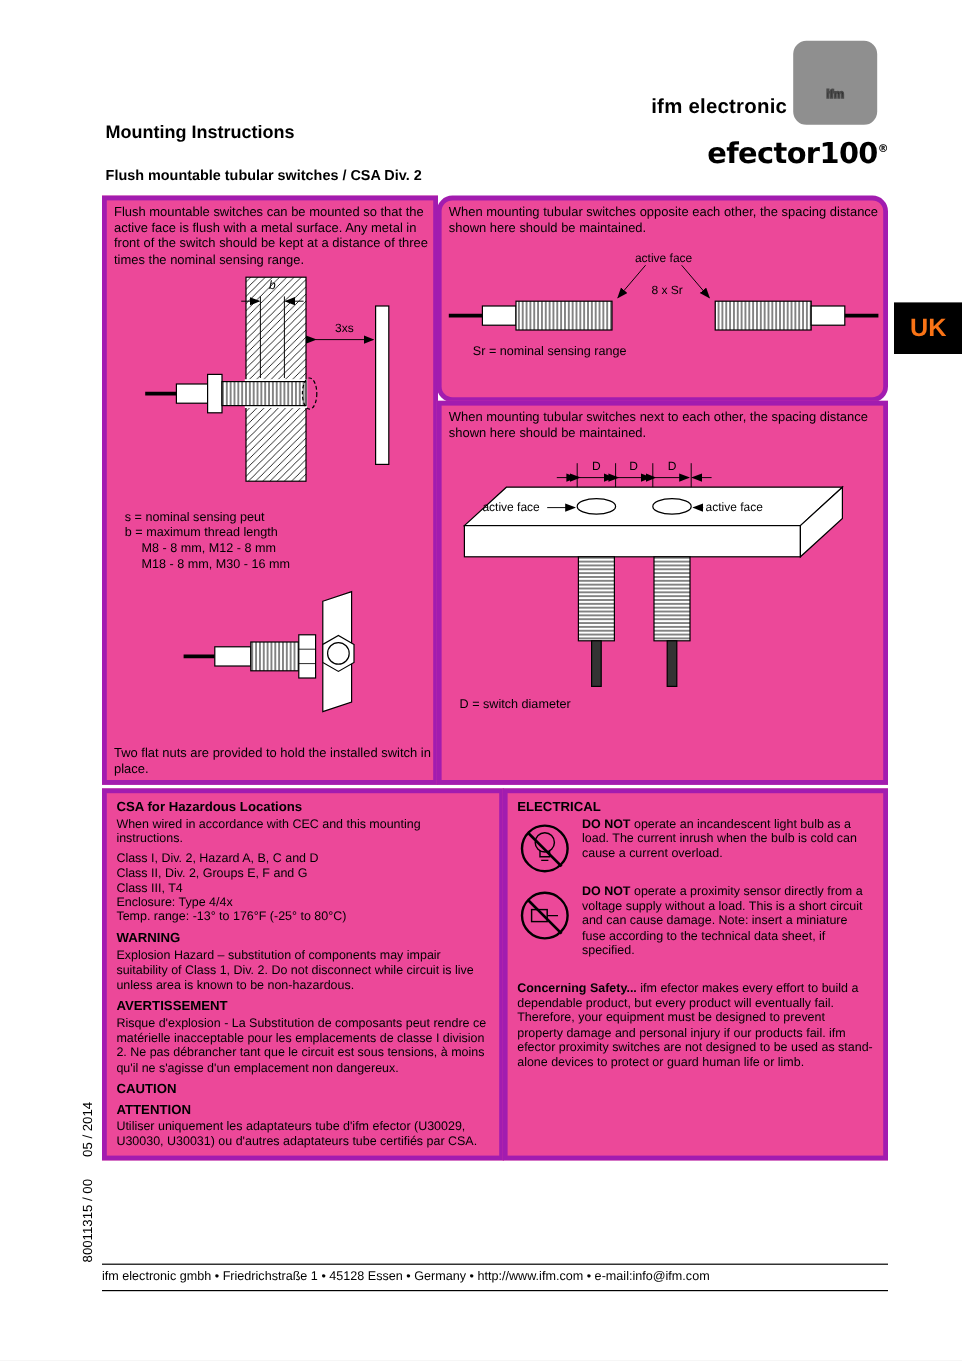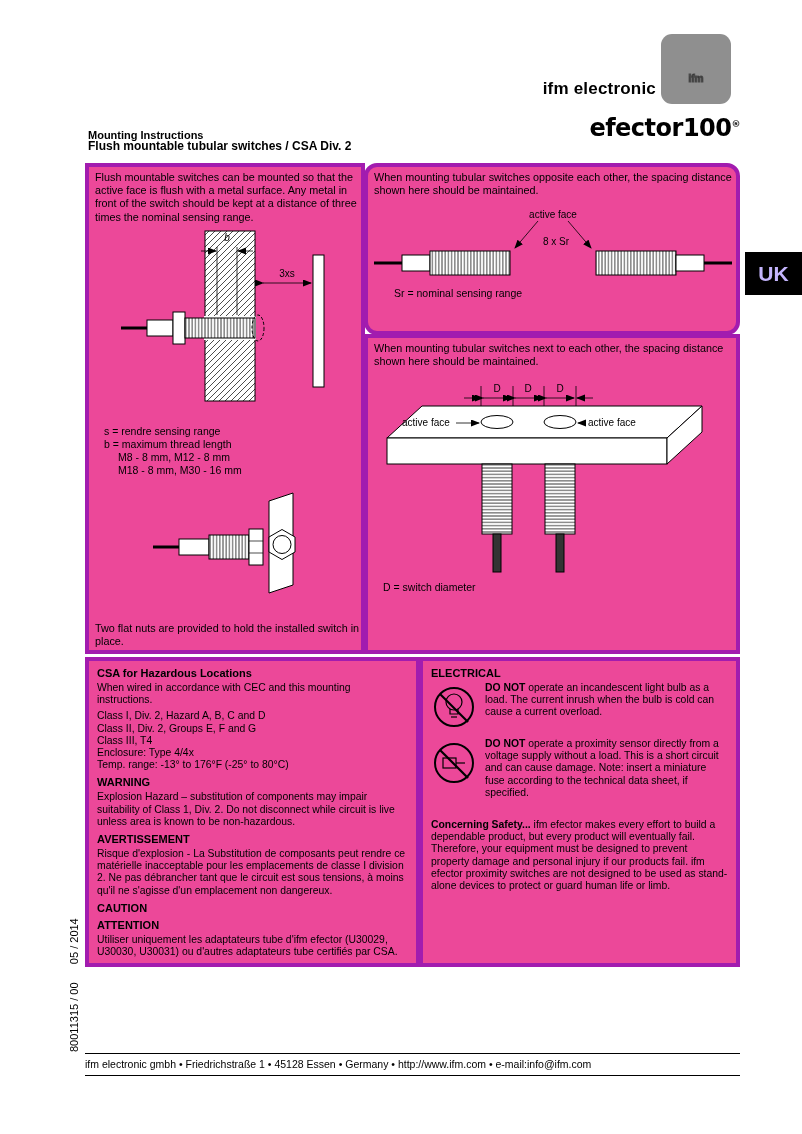--- a/index.html
+++ b/index.html
@@ -14,24 +14,24 @@
   .txt { font-size:10.8px; line-height:13.2px; }
 
   
   .brand { position:absolute; left:0; top:79px; width:648px; text-align:right;
            font-size:17px; font-weight:bold; letter-spacing:.2px;margin-left:8px; }
   .ifm-logo { position:absolute; left:660px; top:33px; width:72px; height:72px; }
   .efector { position:absolute; right:62px; top:114px; width:320px; text-align:right;
              font-family:"DejaVu Sans", sans-serif; font-weight:bold; font-size:24px;
              letter-spacing:-.5px; }
   .efector sup { font-size:9px; vertical-align:super; }
-  .title { position:absolute; left:88px; top:129px; font-size:11px; font-weight:bold; }
+  .title { position:absolute; left:88px; top:102px; font-size:15px; font-weight:bold; }
   .subtitle { position:absolute; left:88px; top:139px; font-size:12px; font-weight:bold; }
   .uk-badge { position:absolute; left:745px; top:252px; width:57px; height:43px;
-              background:#000; color:#c4b5fd; font-size:21px; font-weight:bold;
+              background:#000; color:#f97316; font-size:21px; font-weight:bold;
               display:flex; align-items:center; justify-content:center; }
 
   
   .left-box { left:85px; top:163px; width:280px; height:491px; }
   .rt-box   { left:364px; top:163px; width:376px; height:172px;border-radius:13px; }
   .rb-box   { left:364px; top:334px; width:376px; height:320px; }
 
   .left-box .intro { top:4px; left:6px; width:266px; }
   .left-box .svg1  { top:60px; left:28px; }
   .left-box .legend { top:258px; left:15px; font-size:10.5px; line-height:13px; }
@@ -126,21 +126,21 @@
         <text x="110" y="14" text-anchor="middle" font-style="italic">b</text>
       </g>
       <g>
         <rect x="196" y="28" width="11" height="132" fill="#fff" stroke="#000"></rect>
         <line x1="146" y1="56" x2="194" y2="56" stroke="#000" stroke-width="0.8" marker-start="url(#arr)" marker-end="url(#arr)"></line>
         <text x="170" y="50" text-anchor="middle">3xs</text>
       </g>
     </svg>
 
     <div class="abs legend">
-      <div>s = rendre sensing range</div>
+      <div>s = nominal sensing peut</div>
       <div>b = maximum thread length</div>
       <div class="ind">M8 - 8 mm, M12 - 8 mm</div>
       <div class="ind">M18 - 8 mm, M30 - 16 mm</div>
     </div>
 
     <svg class="abs svg2" viewBox="0 0 190 125" width="190" height="125">
       <g>
         <line x1="2" y1="62" x2="28" y2="62" stroke="#000" stroke-width="3"></line>
         <rect x="28" y="54" width="30" height="16" fill="#fff" stroke="#000"></rect>
         <rect x="58" y="50" width="40" height="24" fill="url(#hv)" stroke="#000"></rect>

